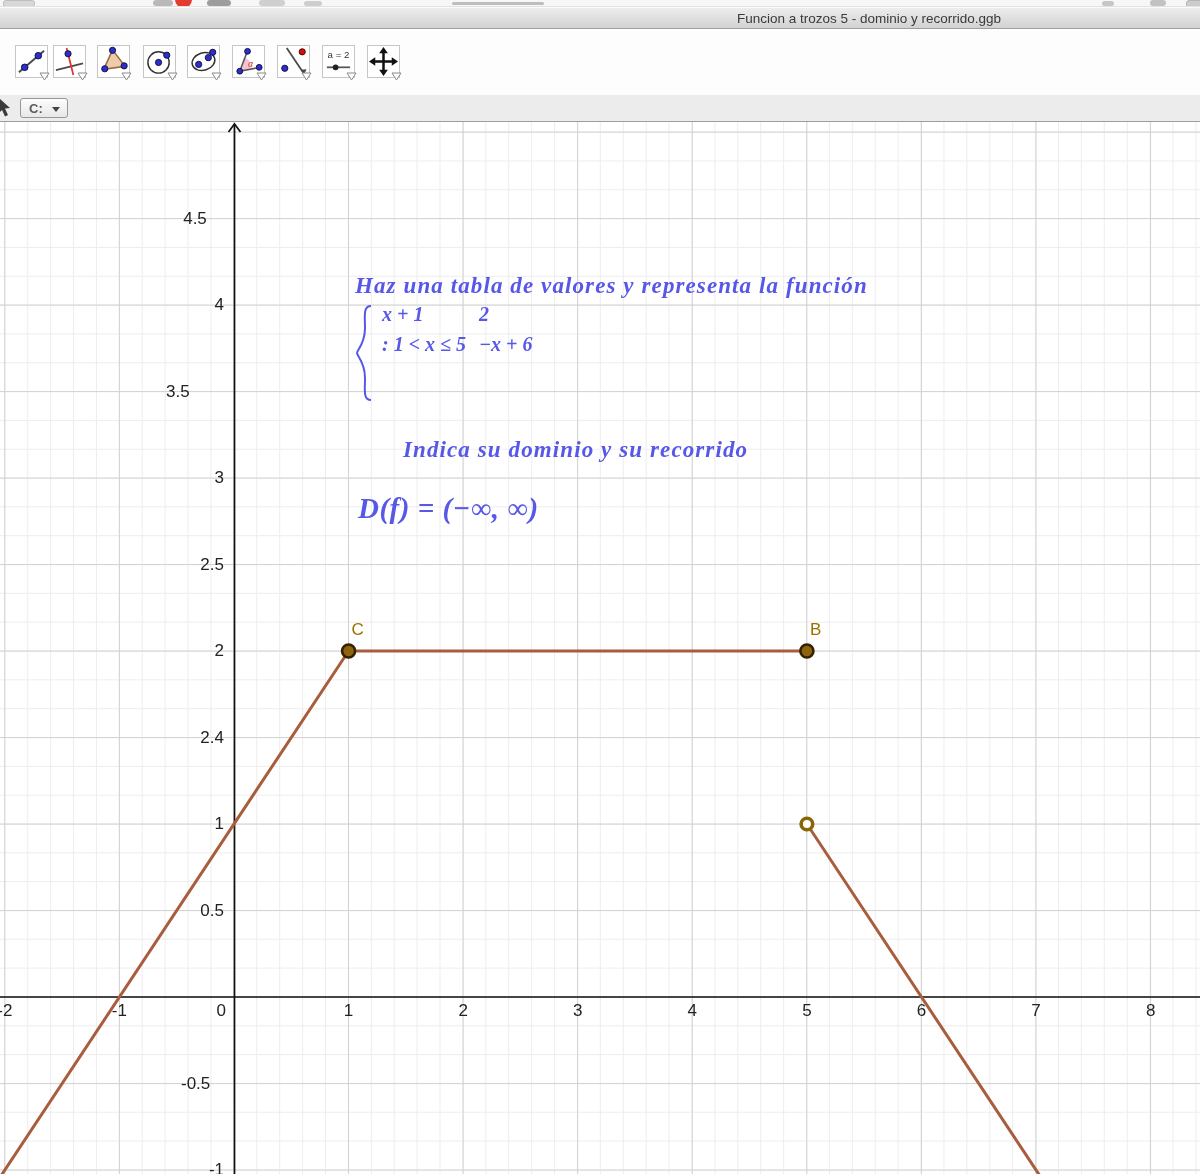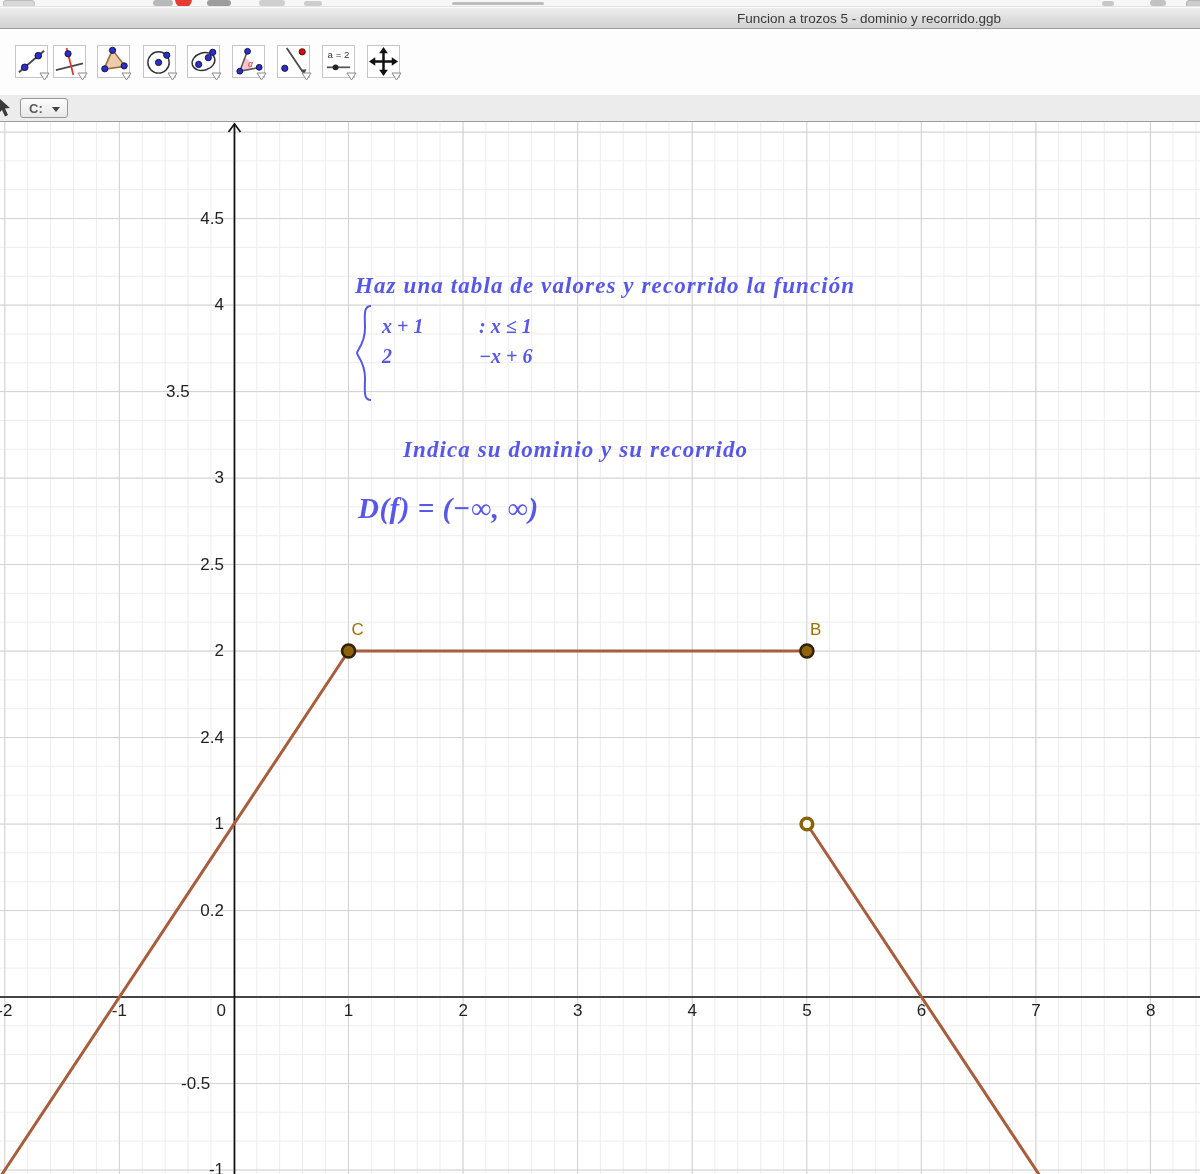--- a/index.html
+++ b/index.html
@@ -42,21 +42,21 @@
   .graph svg.overlay{position:absolute;left:0;top:0;}
   .tick{position:absolute;font-size:17px;color:#222;white-space:nowrap;}
   .plabel{position:absolute;font-size:17px;color:#9c7100;white-space:nowrap;}
 
   
   .gtext{position:absolute;color:#5757e8;font-family:"Liberation Serif", serif;
          font-style:italic;font-weight:bold;white-space:nowrap;}
   .prompt{font-size:23px;letter-spacing:1.1px;}
   .bigmath{font-size:29px;letter-spacing:0.5px;}
   .pw{font-size:20px;}
-  .pw-rows{position:absolute;left:30px;top:12px;display:grid;grid-template-columns:97px auto;grid-auto-rows:30px;}
+  .pw-rows{position:absolute;left:30px;top:0;display:grid;grid-template-columns:97px auto;grid-auto-rows:30px;}
   .pw-rows span{display:block;}
 </style>
 </head>
 <body>
 
 <div class="top-strip">
   <div class="frag" style="left:3px;top:0;width:30px;height:5px;background:#d8d8d8;border:1px solid #bdbdbd;"></div>
   <div class="frag" style="left:153px;top:0;width:20px;height:6px;background:#b9b9b9;"></div>
   <div class="frag-red" style="left:175px;"></div>
   <div class="frag" style="left:207px;top:0;width:24px;height:6px;background:#9d9d9d;"></div>
@@ -191,30 +191,30 @@
       <line x1="234.5" y1="2" x2="234.5" y2="1052" stroke="#111111" stroke-width="1.7"></line>
       <polyline points="228.5,10 234.5,2 240.5,10" fill="none" stroke="#111111" stroke-width="1.7"></polyline>
       <polyline points="1.4,1053.2 348.6,529.0" fill="none" stroke="#a85d3c" stroke-width="3" stroke-linecap="round"></polyline>
       <polyline points="348.6,529.0 806.9,529.0" fill="none" stroke="#a85d3c" stroke-width="3" stroke-linecap="round"></polyline>
       <polyline points="806.9,702.0 1039.5,1053.2" fill="none" stroke="#a85d3c" stroke-width="3" stroke-linecap="round"></polyline>
       <circle cx="348.58" cy="529" r="6.5" fill="#8f620e" stroke="#332200" stroke-width="2.6"></circle>
       <circle cx="806.9" cy="529" r="6.5" fill="#8f620e" stroke="#332200" stroke-width="2.6"></circle>
       <circle cx="806.9" cy="702" r="5.8" fill="#ffffff" stroke="#8a6508" stroke-width="3.6"></circle>
     </svg>
 
-  <div class="gtext prompt" style="left:355px;top:151px;">Haz una tabla de valores y recorrido la función</div>
+  <div class="gtext prompt" style="left:355px;top:151px;">Haz una tabla de valores y representa la función</div>
 
   <div class="gtext pw" style="left:352px;top:181px;width:420px;height:100px;">
     <svg width="22" height="100" viewBox="0 0 22 100" style="position:absolute;left:0;top:0;">
       <path d="M19 3 C11 3 13 13 13 25 C13 41 5 47 5 50 C5 53 13 59 13 75 C13 87 11 97 19 97" fill="none" stroke="#5757e8" stroke-width="2"></path>
     </svg>
     <div class="pw-rows">
       <span>x + 1</span>
-      <span>: x ≤ 1</span>
       <span>2</span>
+      <span>: 1 &lt; x ≤ 5</span>
       <span>−x + 6</span>
     </div>
   </div>
 
   <div class="gtext prompt" style="left:355px;top:315px;margin-left:48px;">Indica su dominio y su recorrido</div>
 
   <div class="gtext bigmath" style="left:358px;top:370px;text-align:center;">D(f) = (−∞, ∞)</div>
 
 <div class="plabel" style="left: 351.58px; top: 498px;">C</div>
     <div class="plabel" style="left: 809.9px; top: 498px;">B</div>
@@ -222,24 +222,24 @@
     <div class="tick" style="top: 879px; left: 119.42px; transform: translateX(-50%);">-1</div>
     <div class="tick" style="top: 879px; left: 226px; transform: translateX(-100%);">0</div>
     <div class="tick" style="top: 879px; left: 348.58px; transform: translateX(-50%);">1</div>
     <div class="tick" style="top: 879px; left: 463.16px; transform: translateX(-50%);">2</div>
     <div class="tick" style="top: 879px; left: 577.74px; transform: translateX(-50%);">3</div>
     <div class="tick" style="top: 879px; left: 692.32px; transform: translateX(-50%);">4</div>
     <div class="tick" style="top: 879px; left: 806.9px; transform: translateX(-50%);">5</div>
     <div class="tick" style="top: 879px; left: 921.48px; transform: translateX(-50%);">6</div>
     <div class="tick" style="top: 879px; left: 1036.06px; transform: translateX(-50%);">7</div>
     <div class="tick" style="top: 879px; left: 1150.64px; transform: translateX(-50%);">8</div>
-    <div class="tick" style="left: 166px; top: 86.5px; width: 58px; text-align: right;">4.5</div>
+    <div class="tick" style="left: 166px; top: 86.5px; width: 58px; text-align: center;">4.5</div>
     <div class="tick" style="left: 166px; top: 173px; width: 58px; text-align: right;">4</div>
     <div class="tick" style="left: 166px; top: 259.5px; width: 58px; text-align: left;">3.5</div>
     <div class="tick" style="left: 166px; top: 346px; width: 58px; text-align: right;">3</div>
     <div class="tick" style="left: 166px; top: 432.5px; width: 58px; text-align: right;">2.5</div>
     <div class="tick" style="left: 166px; top: 519px; width: 58px; text-align: right;">2</div>
     <div class="tick" style="left: 166px; top: 605.5px; width: 58px; text-align: right;">2.4</div>
     <div class="tick" style="left: 166px; top: 692px; width: 58px; text-align: right;">1</div>
-    <div class="tick" style="left: 166px; top: 778.5px; width: 58px; text-align: right;">0.2</div>
+    <div class="tick" style="left: 166px; top: 778.5px; width: 58px; text-align: right;">0.5</div>
     <div class="tick" style="left: 181px; top: 951.5px; width: 58px; text-align: left;">-0.5</div>
     <div class="tick" style="left: 166px; top: 1038px; width: 58px; text-align: right;">-1</div>
   </div>
 
 </body></html>

